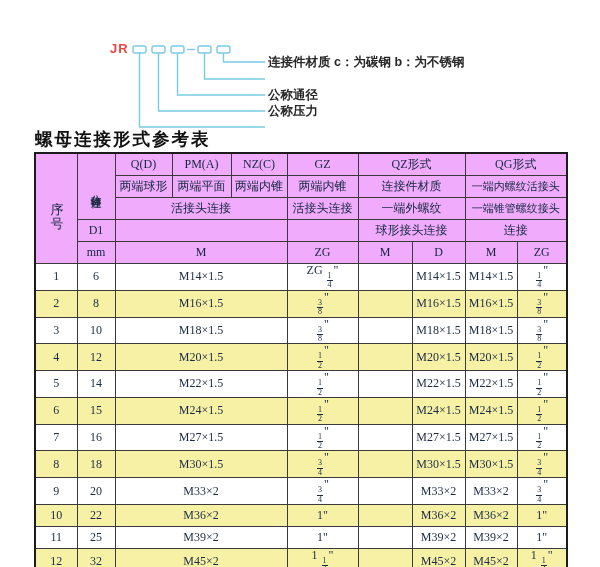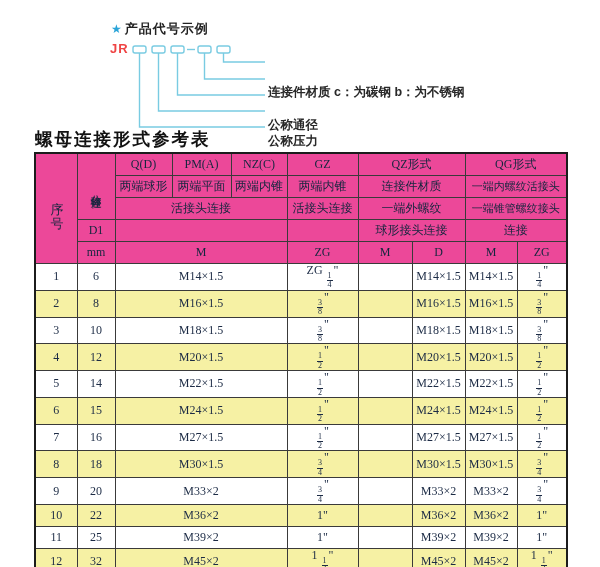--- a/index.html
+++ b/index.html
@@ -14,36 +14,36 @@
     font-family:"Liberation Sans","DejaVu Sans",sans-serif;letter-spacing:1px;
   }
   .star-heading .star{color:#2aa4d8;margin-right:2px;font-size:12px;}
   .code-prefix{
     position:absolute;left:110px;top:41px;font-size:13px;font-weight:bold;color:#ef4444;
     font-family:"Liberation Sans","DejaVu Sans",sans-serif;letter-spacing:1px;
   }
   .diagram svg{position:absolute;left:0;top:0;}
   .diag-label{
     position:absolute;left:268px;font-size:12.5px;font-weight:bold;color:#282828;
-    font-family:"Liberation Sans","DejaVu Sans",sans-serif;white-space:nowrap;line-height:16px;margin-top:30px;
+    font-family:"Liberation Sans","DejaVu Sans",sans-serif;white-space:nowrap;line-height:16px;
   }
   
   .page-title{
     position:absolute;left:35px;top:127px;font-size:17.5px;font-weight:bold;
     color:#121212;letter-spacing:2px;font-family:"Liberation Serif","DejaVu Serif",serif;
   }
   
   .tbl-wrap{position:absolute;left:34px;top:152px;}
   table{border-collapse:collapse;table-layout:fixed;border:2px solid #1c1c1c;}
   td{
     border:1px solid #3a3a3a;text-align:center;vertical-align:middle;
     font-size:12px;color:#1c2b45;padding:0;height:21px;line-height:1.1;
     overflow:hidden;white-space:nowrap;
   }
-  thead td{background:#ec4899;color:#13263e;margin-left:48px;}
+  thead td{background:#f0abfc;color:#13263e;margin-left:48px;}
   thead td.small{font-size:11px;}
   tbody td{background:#ffffff;}
   tbody tr.alt td{background:#f6f1a4;}
   .vert{
     writing-mode:vertical-rl;text-orientation:upright;margin:0 auto;
   }
   td.seq-head .vert{letter-spacing:16px;font-size:13px;}
   td.dia-head .vert{letter-spacing:1px;font-size:11px;}
   .frac{
     display:inline-flex;flex-direction:column;vertical-align:-4px;
@@ -64,21 +64,20 @@
       <line x1="187" y1="49.5" x2="195" y2="49.5"></line>
       <rect x="198" y="46" width="13" height="7" rx="2"></rect>
       <rect x="217" y="46" width="13" height="7" rx="2"></rect>
       <polyline points="223.5,53 223.5,62 265,62"></polyline>
       <polyline points="204.5,53 204.5,79 265,79"></polyline>
       <polyline points="177.5,53 177.5,95 265,95"></polyline>
       <polyline points="158.5,53 158.5,111 265,111"></polyline>
       <polyline points="139.5,53 139.5,127 265,127"></polyline>
     </g>
   </svg>
-  <div class="star-heading"><span class="star">★</span><span>产品代号示例</span></div>
   <div class="code-prefix">JR</div>
   <div class="diag-label" style="top:54px;">连接件材质  c：为碳钢  b：为不锈钢</div>
   <div class="diag-label" style="top:87px;">公称通径</div>
   <div class="diag-label" style="top:103px;">公称压力</div>
 </div>
 
 <div class="page-title">螺母连接形式参考表</div>
 
 <div class="tbl-wrap">
 <table>

